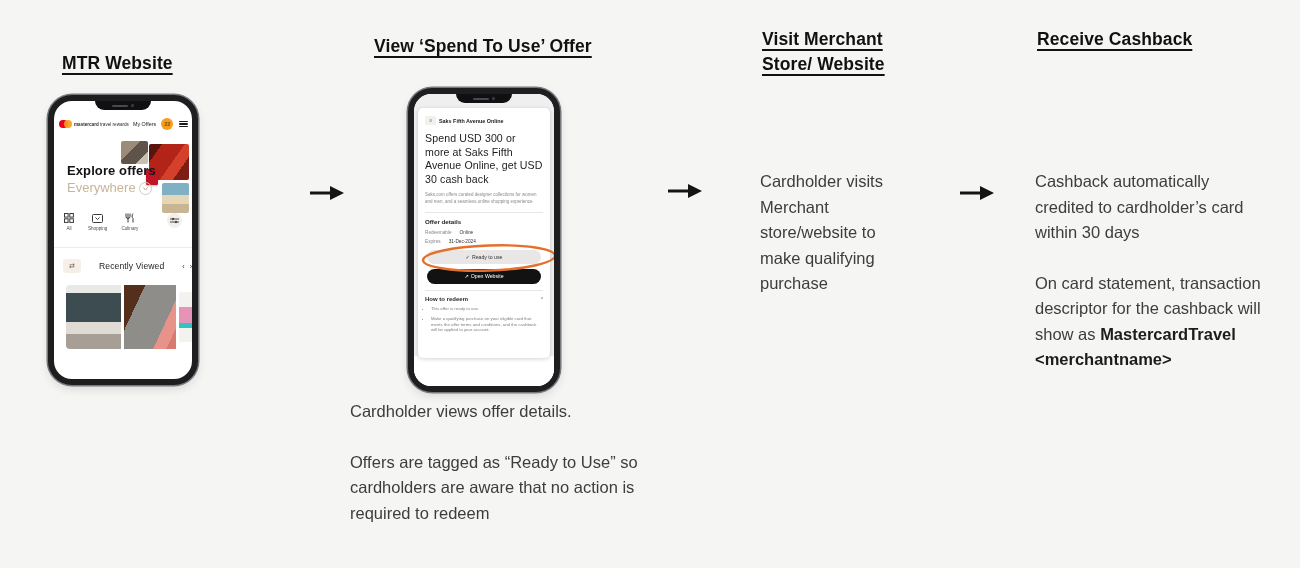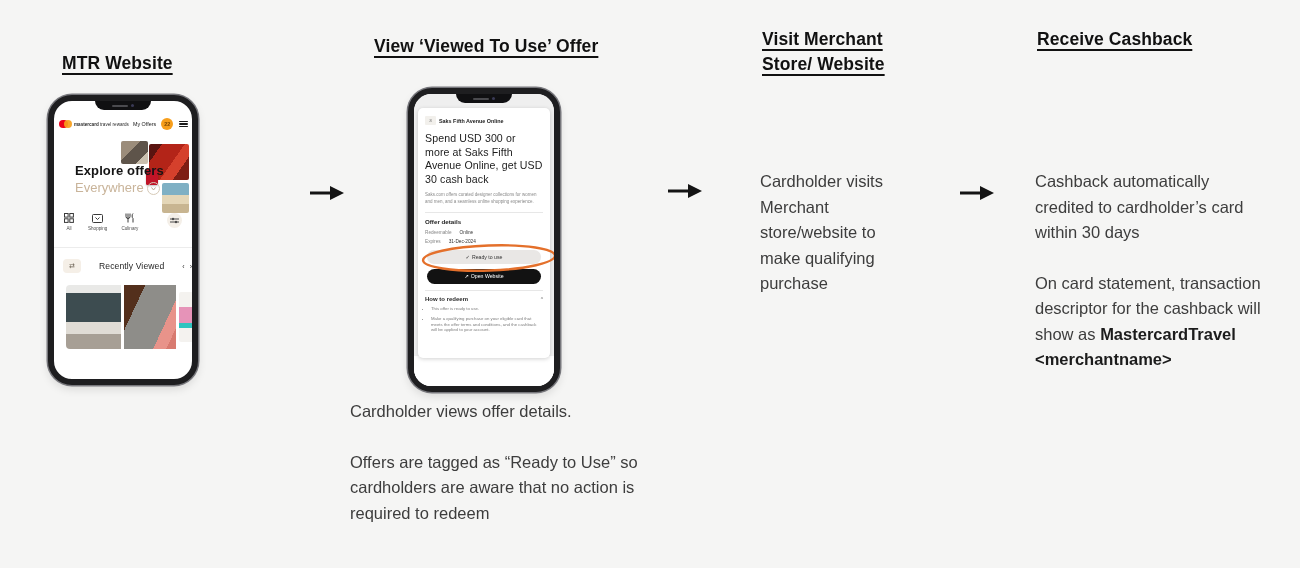--- a/index.html
+++ b/index.html
@@ -34,21 +34,21 @@
   .mc-logo .o{left:4.5px;background:#f79e1b;opacity:.92;}
   .brand-txt{font-size:4.6px;color:#2a2a2a;white-space:nowrap;}
   .brand-txt .bb{font-weight:bold;}
   .p1-header .sp{flex:1;}
   .my-offers{font-size:5.4px;color:#1a1a1a;white-space:nowrap;margin-right:3px;}
   .count-badge{width:12px;height:12px;border-radius:50%;background:#f79e1b;color:#7a4400;
     font-size:5.4px;font-weight:bold;display:flex;align-items:center;justify-content:center;flex:0 0 auto;}
   .burger{width:9px;height:7px;display:flex;flex-direction:column;justify-content:space-between;margin-left:4px;flex:0 0 auto;}
   .burger i{height:1.4px;background:#1a1a1a;border-radius:1px;}
 
-  .p1-hero{position:absolute;top:40px;left:12px;right:0;height:68px;}
+  .p1-hero{position:absolute;top:40px;left:4px;right:0;height:68px;}
   .hero-title{position:absolute;left:9px;top:22px;font-size:13px;font-weight:bold;color:#141414;letter-spacing:.1px;}
   .hero-sub{position:absolute;left:9px;top:39px;font-size:13px;color:#c9b49a;display:flex;align-items:flex-end;gap:3px;}
   .chev-circle{width:11px;height:11px;border:1px solid #d6cab8;border-radius:50%;display:flex;align-items:center;justify-content:center;}
   .imgA{position:absolute;right:44px;top:0;width:27px;height:23px;border-radius:2px;
     background:linear-gradient(135deg,#9b8c7a 0 40%,#5e544a 40% 75%,#c9bfae 75%);}
   .imgCar{position:absolute;right:3px;top:3px;width:40px;height:36px;border-radius:2px;
     background:linear-gradient(125deg,#5a1410 0 20%,#b32418 20% 55%,#d5402c 55% 75%,#7e1d14 75%);}
   .imgCard{position:absolute;right:34px;top:28px;width:12px;height:16px;border-radius:1.5px;background:#c01427;
     box-shadow:0 1px 2px rgba(0,0,0,.25);}
   .imgBeach{position:absolute;right:3px;top:42px;width:27px;height:30px;border-radius:2px;
@@ -105,21 +105,21 @@
   
   .caption{position:absolute;font-size:16.5px;line-height:25.5px;color:#3d3d3d;}
   .caption p{margin:0 0 25px 0;}
 </style>
 </head>
 <body>
 
 <div class="canvas">
 
   <div class="step-title" style="left:62px;top:36px;margin-top:15px;">MTR Website</div>
-  <div class="step-title" style="left:374px;top:34px;">View ‘Viewed To Use’ Offer</div>
+  <div class="step-title" style="left:374px;top:34px;">View ‘Spend To Use’ Offer</div>
   <div class="step-title" style="left:762px;top:27px;width:150px;">Visit Merchant Store/ Website</div>
   <div class="step-title" style="left:1037px;top:27px;">Receive Cashback</div>
 
   <svg class="arrow" style="left:309px;top:183px;" width="36" height="20">
     <line x1="1" y1="10" x2="23" y2="10" stroke="#141414" stroke-width="3"></line>
     <polygon points="21,3 35,10 21,17" fill="#141414"></polygon>
   </svg>
   <svg class="arrow" style="left:667px;top:181px;" width="36" height="20">
     <line x1="1" y1="10" x2="23" y2="10" stroke="#141414" stroke-width="3"></line>
     <polygon points="21,3 35,10 21,17" fill="#141414"></polygon>

